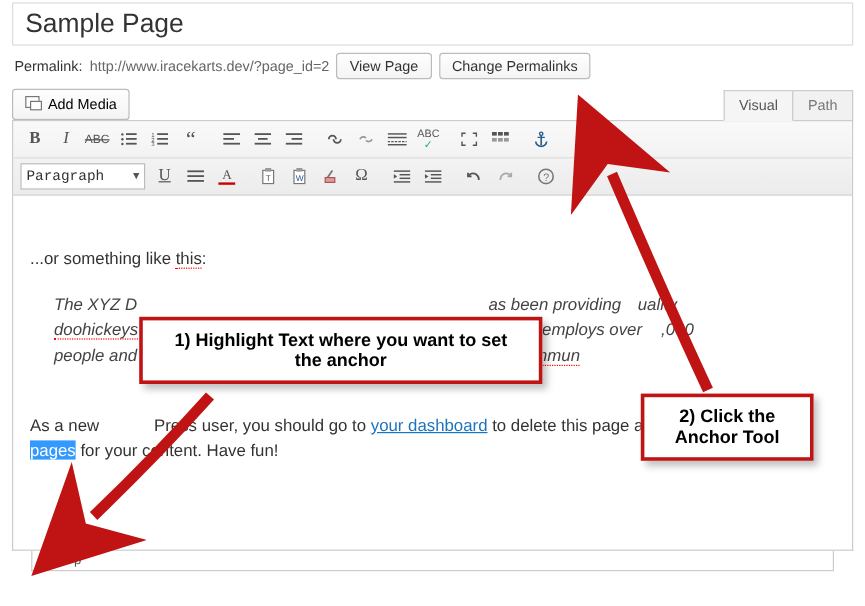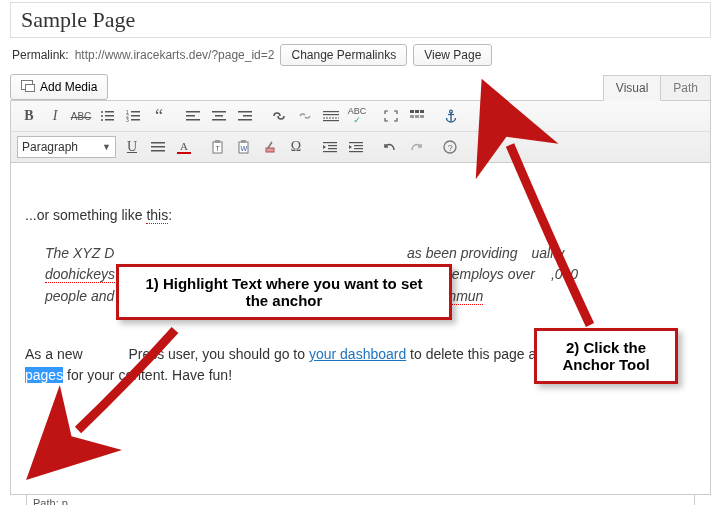--- a/index.html
+++ b/index.html
@@ -12,21 +12,20 @@
     width: 721px;
     height: 505px;
     position: relative;
     overflow: hidden;
   }
   .title-box {
     margin: 2px 10px 6px 10px;
     border: 1px solid #ddd;
     background: #fff;
     padding: 4px 10px;
-    font-family: Liberation Serif, serif;
   }
   .title-box h1 {
     font-size: 22px;
     font-weight: 400;
     margin: 0;
     color: #333;
   }
   .permalink-row {
     margin: 0 12px 8px 12px;
     display: flex;
@@ -135,28 +134,29 @@
     height: 22px;
     font-size: 12px;
     border: 1px solid #bbb;
     background: #fff;
     padding: 0 4px;
     margin-right: 2px;
     cursor: pointer;
     display: flex;
     align-items: center;
     gap: 24px;
+    font-family: Liberation Mono, monospace;
   }
   .format-select .caret { font-size: 9px; color: #555; }
 
   .editor-area {
     margin: 0 10px;
     border: 1px solid #ccc;
     border-top: none;
-    height: 332px;
+    height: 296px;
     overflow-y: scroll;
     padding: 16px 14px;
     font-size: 14px;
     line-height: 1.55;
     color: #333;
     position: relative;
   }
   .dotted-underline {
     border-bottom: 1px dotted red;
   }
@@ -202,22 +202,22 @@
 </head>
 <body>
 
 <div class="title-box">
   <h1>Sample Page</h1>
 </div>
 
 <div class="permalink-row">
   <span class="permalink-label">Permalink:</span>
   <span class="permalink-url">http://www.iracekarts.dev/?page_id=2</span>
+  <button class="wp-btn">View Page</button>
   <button class="wp-btn">Change Permalinks</button>
-  <button class="wp-btn">View Page</button>
 </div>
 
 <div class="top-row">
   <button class="add-media-btn">
     <span class="media-icon"></span>
     <span>Add Media</span>
   </button>
   <div class="tabs">
     <div class="tab active">Visual</div>
     <div class="tab">Path</div>

